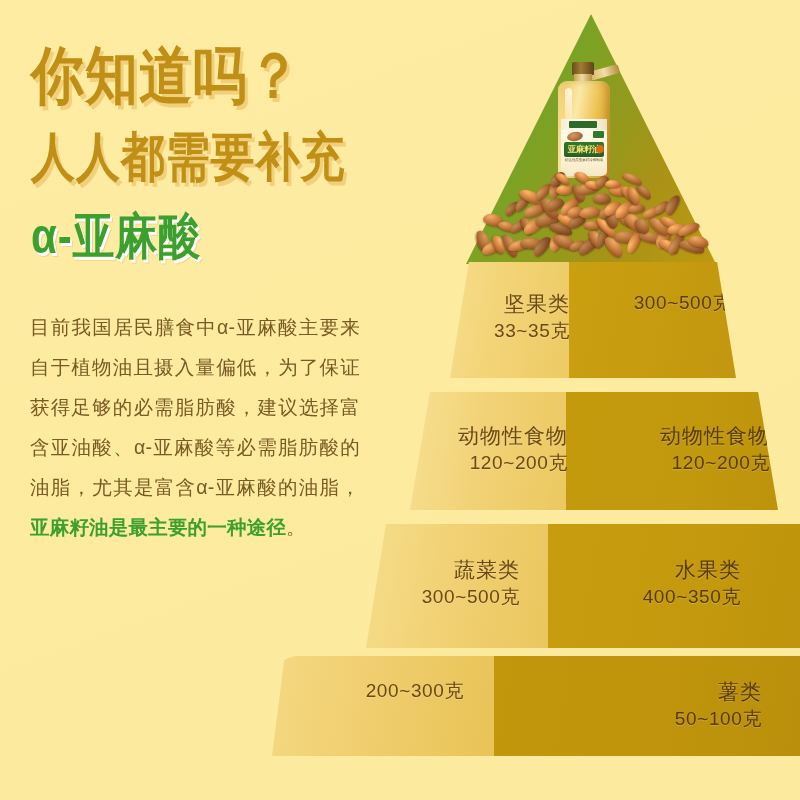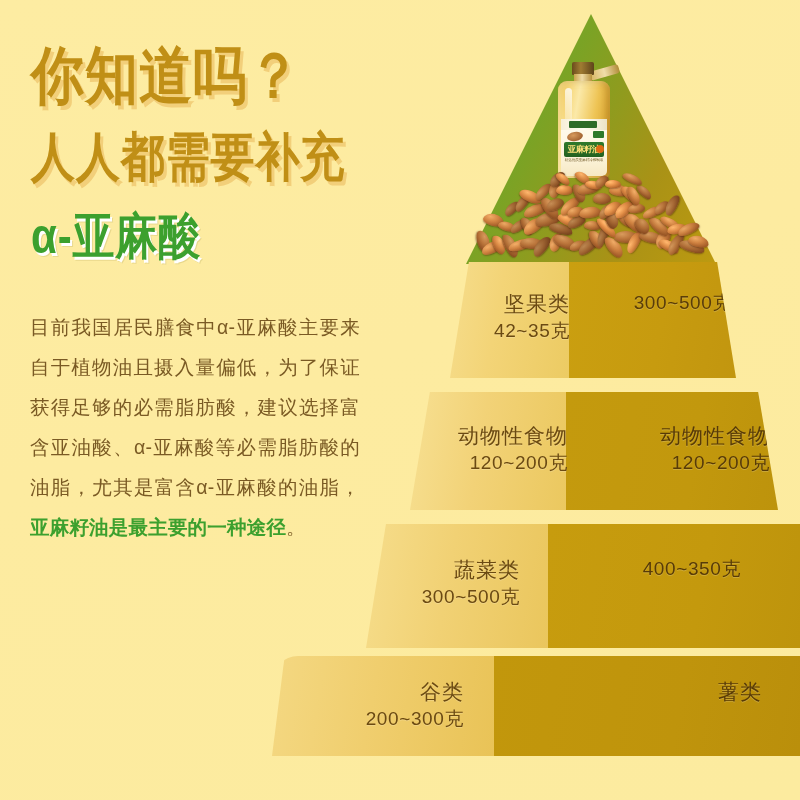--- a/index.html
+++ b/index.html
@@ -391,21 +391,21 @@
         <div class="seed" style="left: 115.757px; top: 8.82171px; width: 15.0124px; height: 8.52521px; transform: rotate(-37.8195deg); filter: brightness(0.98);"></div>
         <div class="seed" style="left: 126.618px; top: 12.2725px; width: 15.715px; height: 8.13977px; transform: rotate(0.680127deg); filter: brightness(1.24);"></div>
         <div class="seed" style="left: 144.321px; top: 7.05494px; width: 21.4053px; height: 7.81676px; transform: rotate(25.1179deg); filter: brightness(1.06);"></div>
       </div>
 
     <div class="tier" id="tier1">
       <div class="half left-half"></div>
       <div class="half right-half"></div>
       <div class="label lbl-a">
         <span class="name">坚果类</span>
-        <span class="amt">42~35克</span>
+        <span class="amt">33~35克</span>
       </div>
       <div class="label lbl-b">
         <span class="amt">300~500克</span>
       </div>
     </div>
 
     <div class="tier" id="tier2">
       <div class="half left-half"></div>
       <div class="half right-half"></div>
       <div class="label lbl-a">
@@ -419,33 +419,34 @@
     </div>
 
     <div class="tier" id="tier3">
       <div class="half left-half"></div>
       <div class="half right-half"></div>
       <div class="label lbl-a">
         <span class="name">蔬菜类</span>
         <span class="amt">300~500克</span>
       </div>
       <div class="label lbl-b">
+        <span class="name">水果类</span>
         <span class="amt">400~350克</span>
       </div>
     </div>
 
     <div class="tier" id="tier4">
       <div class="half left-half"></div>
       <div class="half right-half"></div>
       <div class="label lbl-a">
-        <span class="name">谷类</span>
         <span class="amt">200~300克</span>
       </div>
       <div class="label lbl-b">
         <span class="name">薯类</span>
+        <span class="amt">50~100克</span>
       </div>
     </div>
   </div>
 
   <div class="left-col">
     <div class="headline hl1">你知道吗？</div>
     <div class="headline hl2">人人都需要补充</div>
     <div class="headline hl3">α-亚麻酸</div>
 
     <div class="body-para"><span>目前我国居民膳食中α-亚麻酸主要来自于植物油且摄入量偏低，为了保证获得足够的必需脂肪酸，建议选择富含亚油酸、α-亚麻酸等必需脂肪酸的油脂，尤其是富含α-亚麻酸的油脂，</span><span class="hi">亚麻籽油是最主要的一种途径</span><span>。</span></div>

